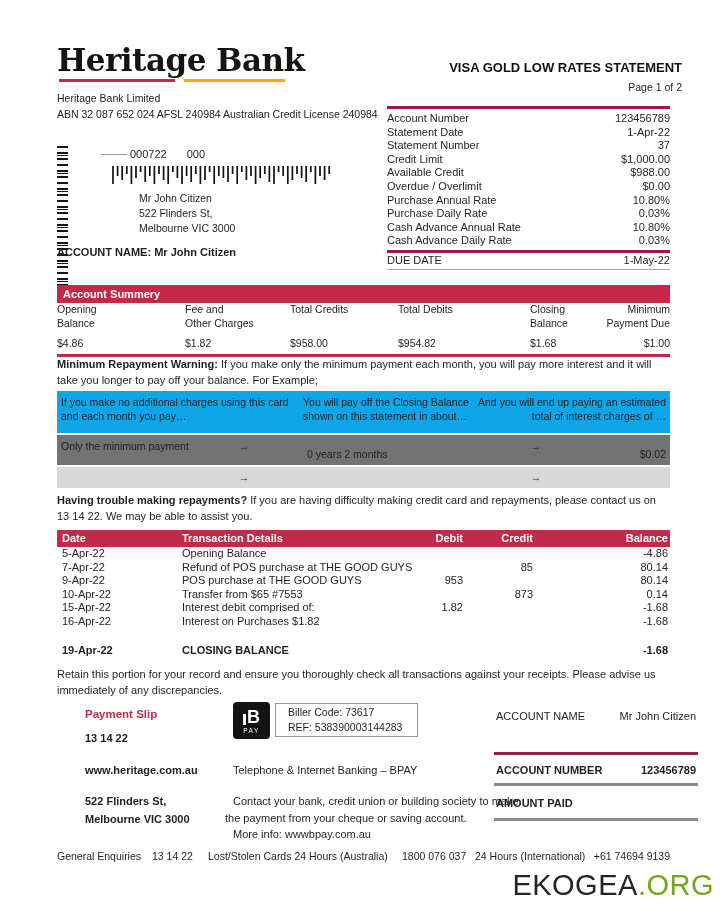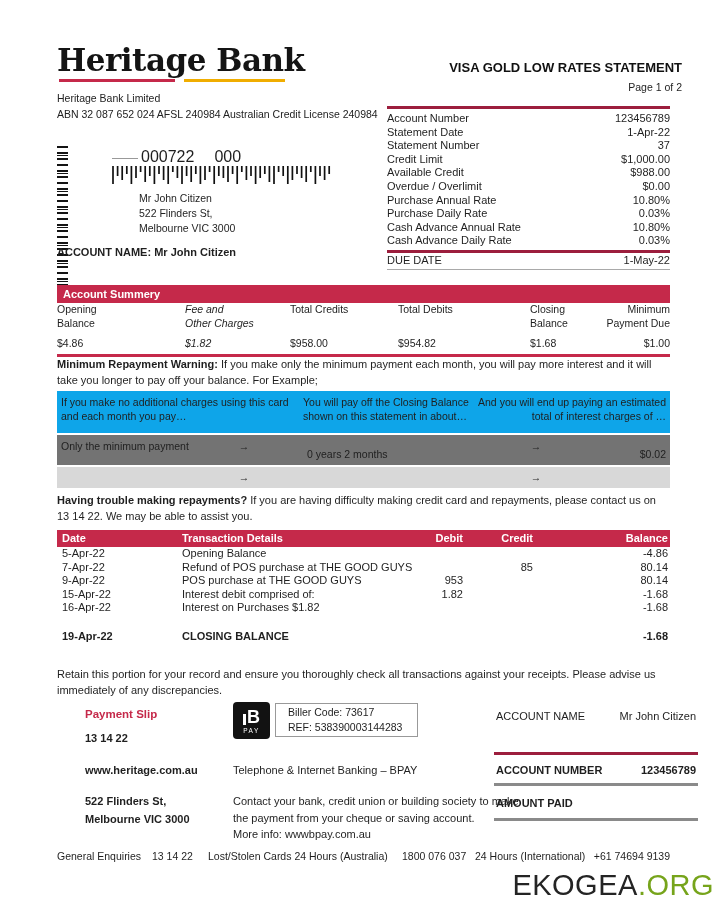--- a/index.html
+++ b/index.html
@@ -25,33 +25,33 @@
   .info-table { left:387px; top:106px; width:283px; border-top:3px solid #9C1E3D; padding-top:3px; }
   .info-row { display:flex; justify-content:space-between; line-height:13.6px; }
   .info-sep { border-top:3px solid #9C1E3D; margin-top:2px; }
   .due-row { display:flex; justify-content:space-between; line-height:15px; border-bottom:1px solid #A9A9A9; padding-bottom:1px; }
 
   
   .barcode-v { left:57px; top:146px; width:11px; height:144px;
     background-image:
       repeating-linear-gradient(180deg,#141414 0 2px,transparent 2px 6px),
       repeating-linear-gradient(180deg,#141414 0 1px,transparent 1px 9px); }
-  .ref-line { left:112px; top:148px; font-size:16px; }
+  .ref-line { left:101px; top:148px; font-size:11px; }
   .dash { display:inline-block; width:26px; height:1px; background:#999; vertical-align:3px; margin-right:3px; }
   .ref-suffix { margin-left:20px; }
   .postal { left:112px; top:166px; }
   .address { left:139px; top:191px; font-size:10.5px; line-height:14.8px; }
   .account-name { left:57px; top:246px; font-weight:bold; }
 
   
   .summary { left:57px; top:285px; width:613px; }
   .sum-header { background:#C5294A; color:#fff; font-weight:bold; height:18px; line-height:18px; padding-left:6px; font-size:11px; }
   .sum-cols { display:flex; padding-top:0; font-size:10.5px; line-height:13.5px; }
   .sum-vals { display:flex; padding:7px 0 5px 0; font-size:10.5px; border-bottom:3px solid #C5294A; }
-  .sc1 { width:128px; } .sc2 { width:105px;font-style:italic; } .sc3 { width:108px; } .sc4 { width:132px; } .sc5 { width:70px; } .sc6 { flex:1; text-align:right; }
+  .sc1 { width:128px; } .sc2 { width:105px; } .sc3 { width:108px; } .sc4 { width:132px; } .sc5 { width:70px; } .sc6 { flex:1; text-align:right; }
 
   
   .warning-par { left:57px; top:357px; width:613px; line-height:15.5px; }
   .warning-table { left:57px; top:391px; width:613px; font-size:10.5px; line-height:14px; }
   .w-row1 { display:flex; background:#0ea5e9; padding:4px; min-height:42px; margin-bottom:2px; }
   .w-h1 { width:242px; } .w-h2 { width:168px; } .w-h3 { flex:1; text-align:right; }
   .w-row2 { display:flex; background:#737373; padding:4px; min-height:29px; margin-bottom:2px; }
   .w-row3 { display:flex; background:#D8D8D8; padding:3px 4px; height:21px; }
   .wc1 { width:158px; } .w-arrow1 { width:50px; text-align:center; } .wc2 { width:238px; padding-left:38px; }
   .w-arrow2 { width:58px; text-align:center; } .wc3 { flex:1; text-align:right; }
@@ -89,21 +89,21 @@
   .ps-site { left:0; top:64px; font-weight:bold; }
   .ps-tel { left:148px; top:64px; }
   .ps-right { left:409px; top:52px; width:204px; }
   .red-rule { height:3px; background:#9C1E3D; }
   .ps-num-row { display:flex; justify-content:space-between; font-weight:bold; padding:9px 2px 7px 2px; }
   .gray-rule { height:3px; background:#8a8a8a; }
   .ps-amount { font-weight:bold; padding:11px 2px 9px 2px; }
   .ps-addr1 { left:0; top:95px; font-weight:bold; }
   .ps-addr2 { left:0; top:113px; font-weight:bold; }
   .ps-c1 { left:148px; top:95px; }
-  .ps-c2 { left:148px; top:112px; }
+  .ps-c2 { left:140px; top:112px; }
   .ps-more { left:148px; top:128px; }
 
   
   .footer { left:57px; top:850px; width:613px; height:15px; font-size:10.5px; }
   .f1 { left:0; } .f2 { left:95px; } .f3 { left:151px; } .f4 { left:345px; } .f5 { left:418px; } .f6 { right:0; }
 
   .watermark { right:13px; top:869px; font-size:29px; letter-spacing:0.5px; color:#242424; }
   .wm-suffix { color:#76A41B; }
 
   .bold { font-weight:bold; }
@@ -287,20 +287,27 @@
       <div class="txc-bal">80.14</div>
     </div>
     <div class="tx-row">
       <div class="txc-date">9-Apr-22</div>
       <div class="txc-det">POS purchase at THE GOOD GUYS</div>
       <div class="txc-debit">953</div>
       <div class="txc-credit"></div>
       <div class="txc-bal">80.14</div>
     </div>
     <div class="tx-row">
+      <div class="txc-date">10-Apr-22</div>
+      <div class="txc-det">Transfer from $65 #7553</div>
+      <div class="txc-debit"></div>
+      <div class="txc-credit">873</div>
+      <div class="txc-bal">0.14</div>
+    </div>
+    <div class="tx-row">
       <div class="txc-date">15-Apr-22</div>
       <div class="txc-det">Interest debit comprised of:</div>
       <div class="txc-debit">1.82</div>
       <div class="txc-credit"></div>
       <div class="txc-bal">-1.68</div>
     </div>
     <div class="tx-row">
       <div class="txc-date">16-Apr-22</div>
       <div class="txc-det">Interest on Purchases $1.82</div>
       <div class="txc-debit"></div>

